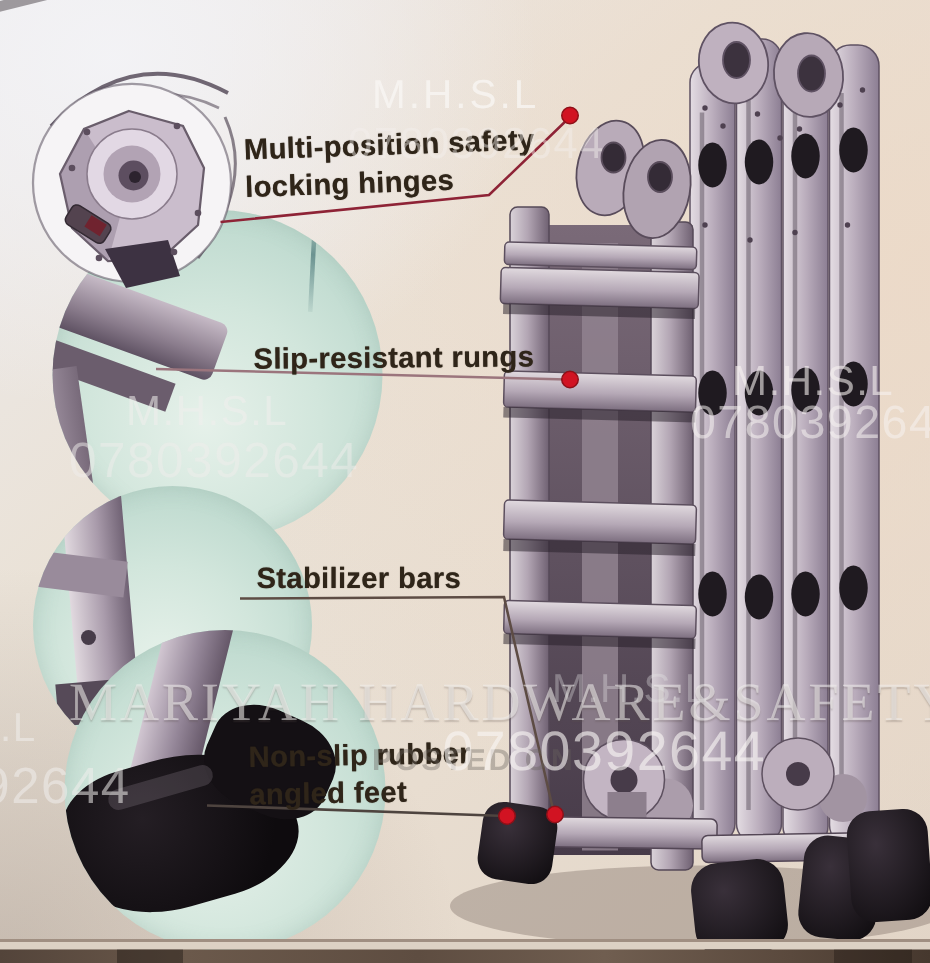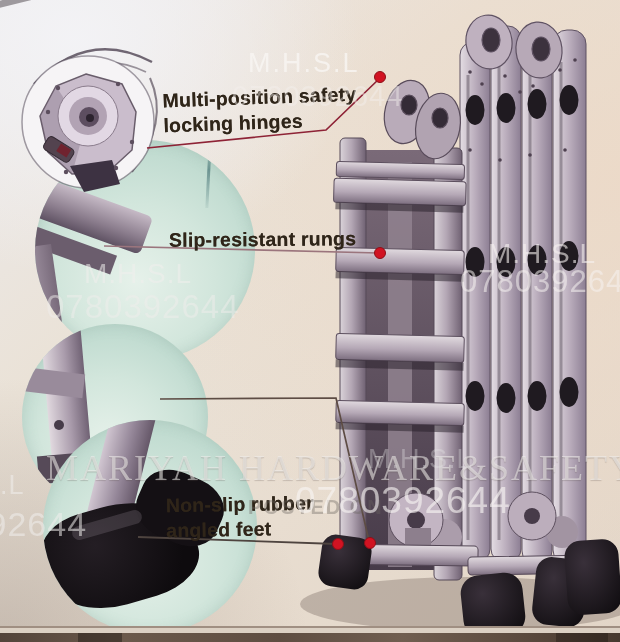--- a/index.html
+++ b/index.html
@@ -257,20 +257,23 @@
     </g>
   </svg>
 
   <div class="label" style="left:163px;top:85px;transform:rotate(-2deg);">
     <div>Multi-position safety</div>
     <div>locking hinges</div>
   </div>
   <div class="label" style="left:169px;top:227px;transform:rotate(-0.5deg);">
     <div>Slip-resistant rungs</div>
   </div>
+  <div class="label" style="left:171px;top:374px;">
+    <div>Stabilizer bars</div>
+  </div>
   <div class="label" style="left:166px;top:492px;transform:rotate(-1deg);">
     <div>Non-slip rubber</div>
     <div>angled feet</div>
   </div>
 
   <div class="wm wm-sans" style="left:248px;top:48px;font-size:27px;letter-spacing:2px;color:rgba(248,246,244,.78);">M.H.S.L</div>
   <div class="wm wm-sans" style="left:232px;top:80px;font-size:29px;letter-spacing:1px;color:rgba(244,240,238,.45);">0780392644</div>
 
   <div class="wm wm-sans" style="left:84px;top:258px;font-size:28px;letter-spacing:1px;color:rgba(240,238,236,.55);">M.H.S.L</div>
   <div class="wm wm-sans" style="left:46px;top:288px;font-size:33px;letter-spacing:1px;color:rgba(240,238,236,.5);">0780392644</div>

